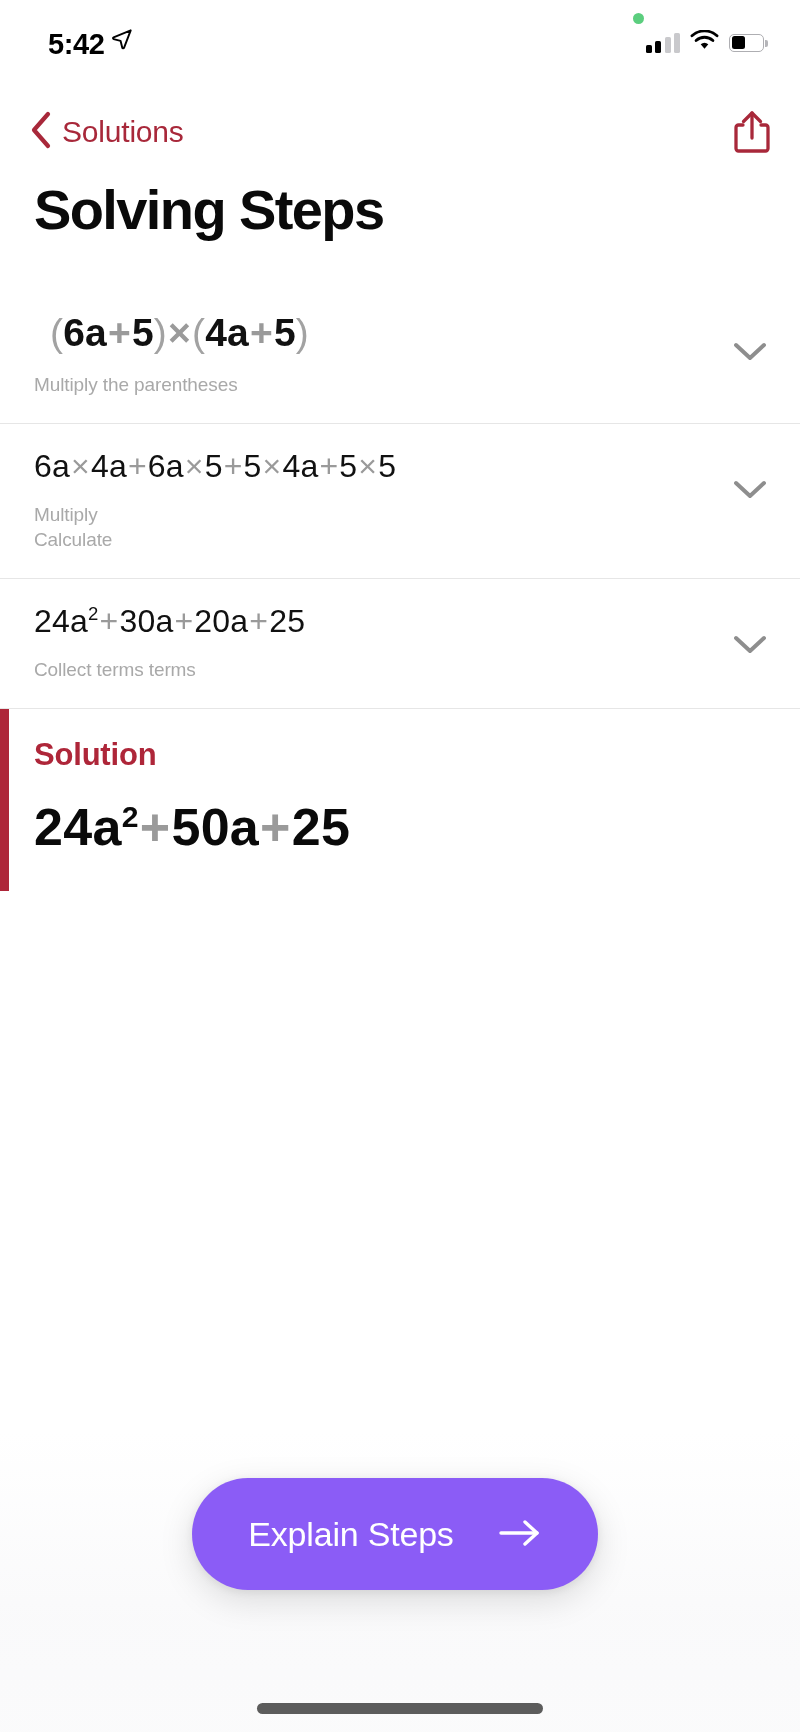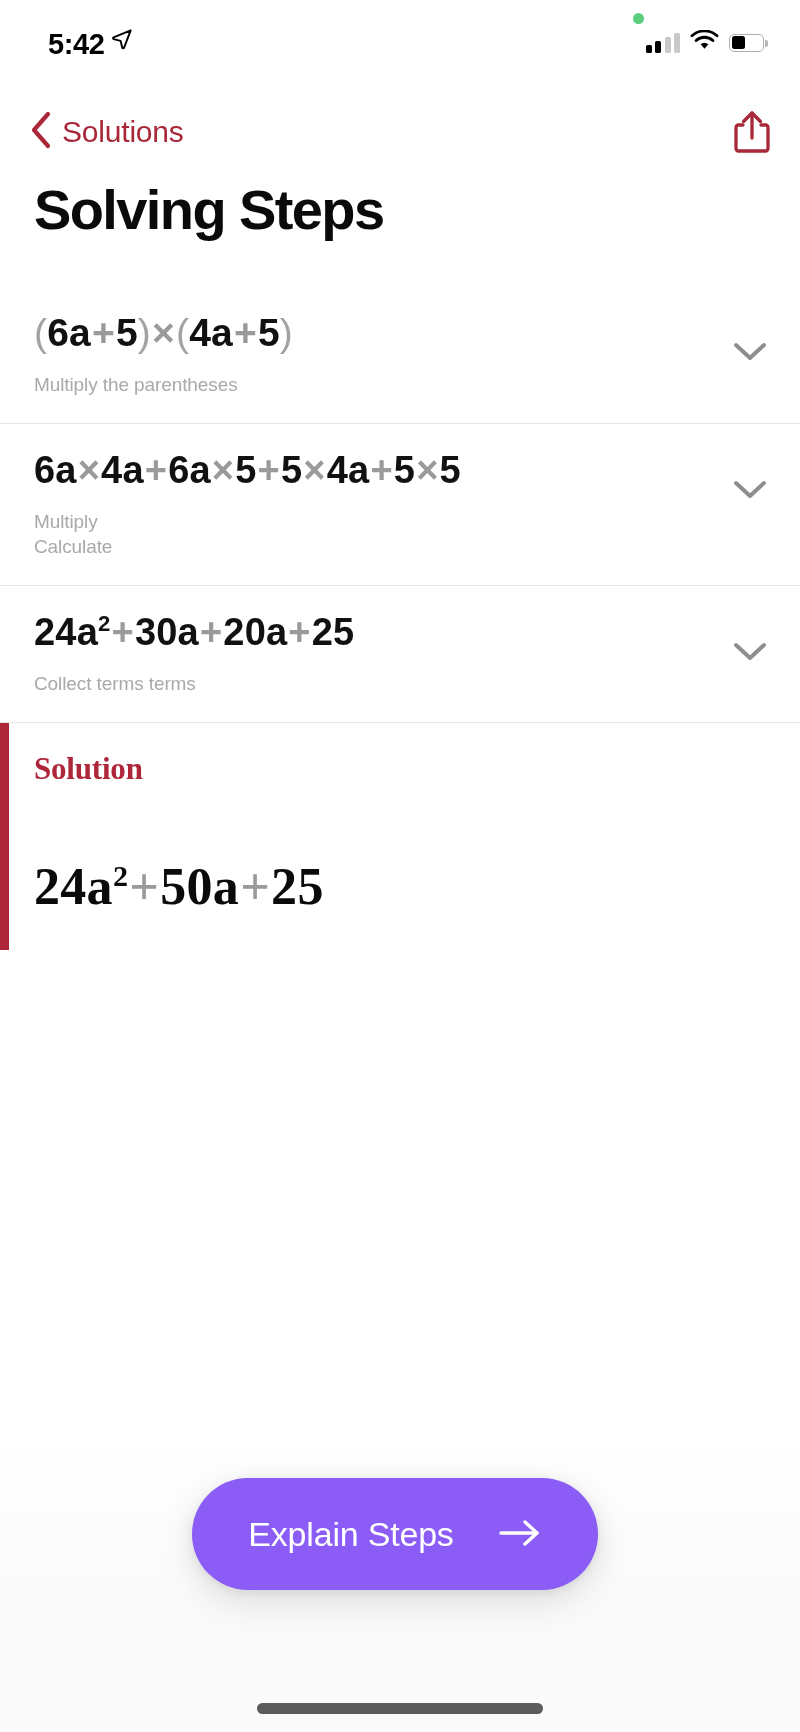--- a/index.html
+++ b/index.html
@@ -142,22 +142,22 @@
   .step-row + .step-row { border-top: 1.6px solid #e6e6e6; }
 
   .step-expr {
     font-size: 38px;
     color: #111;
     letter-spacing: 0.2px;
     line-height: 1.18;
     padding-right: 96px;
     white-space: nowrap;
   }
-  .step-expr.bold { font-weight: 700; font-size: 39px; }
-  .step-expr.regular { font-weight: 700; font-size: 38px; }
+  .step-expr.bold { font-weight: 700; font-size: 39px; margin-left: 16px; }
+  .step-expr.regular { font-weight: 400; font-size: 32px; }
 
   .op { color: #9a9a9a; font-weight: inherit; padding: 0 1px; }
   .paren { color: #a2a2a2; font-weight: 400; }
   .sup {
     font-size: 0.58em;
     vertical-align: super;
     line-height: 0;
     font-weight: inherit;
   }
 
@@ -177,37 +177,36 @@
     width: 40px; height: 40px;
     display: flex; align-items: center; justify-content: center;
     cursor: pointer;
   }
 
   
   #solution-block {
     position: relative;
     border-top: 1.6px solid #e6e6e6;
     padding: 28px 34px 34px 34px;
-    font-family: Liberation Serif, serif;
   }
   #solution-accent {
     position: absolute;
     left: 0; top: 0;
     width: 9px;
     height: 100%;
     background: #AE2639;
   }
   #solution-label {
     font-size: 31px;
     font-weight: 700;
     color: #AE2639;
     letter-spacing: -0.2px;
   }
   #solution-expr {
-    margin-top: 70px;
+    margin-top: 24px;
     font-size: 52px;
     font-weight: 700;
     color: #0A0A0A;
     letter-spacing: 0.3px;
     white-space: nowrap;
   }
   #solution-expr .op { color: #9a9a9a; }
 
   
   #cta-shadow {

